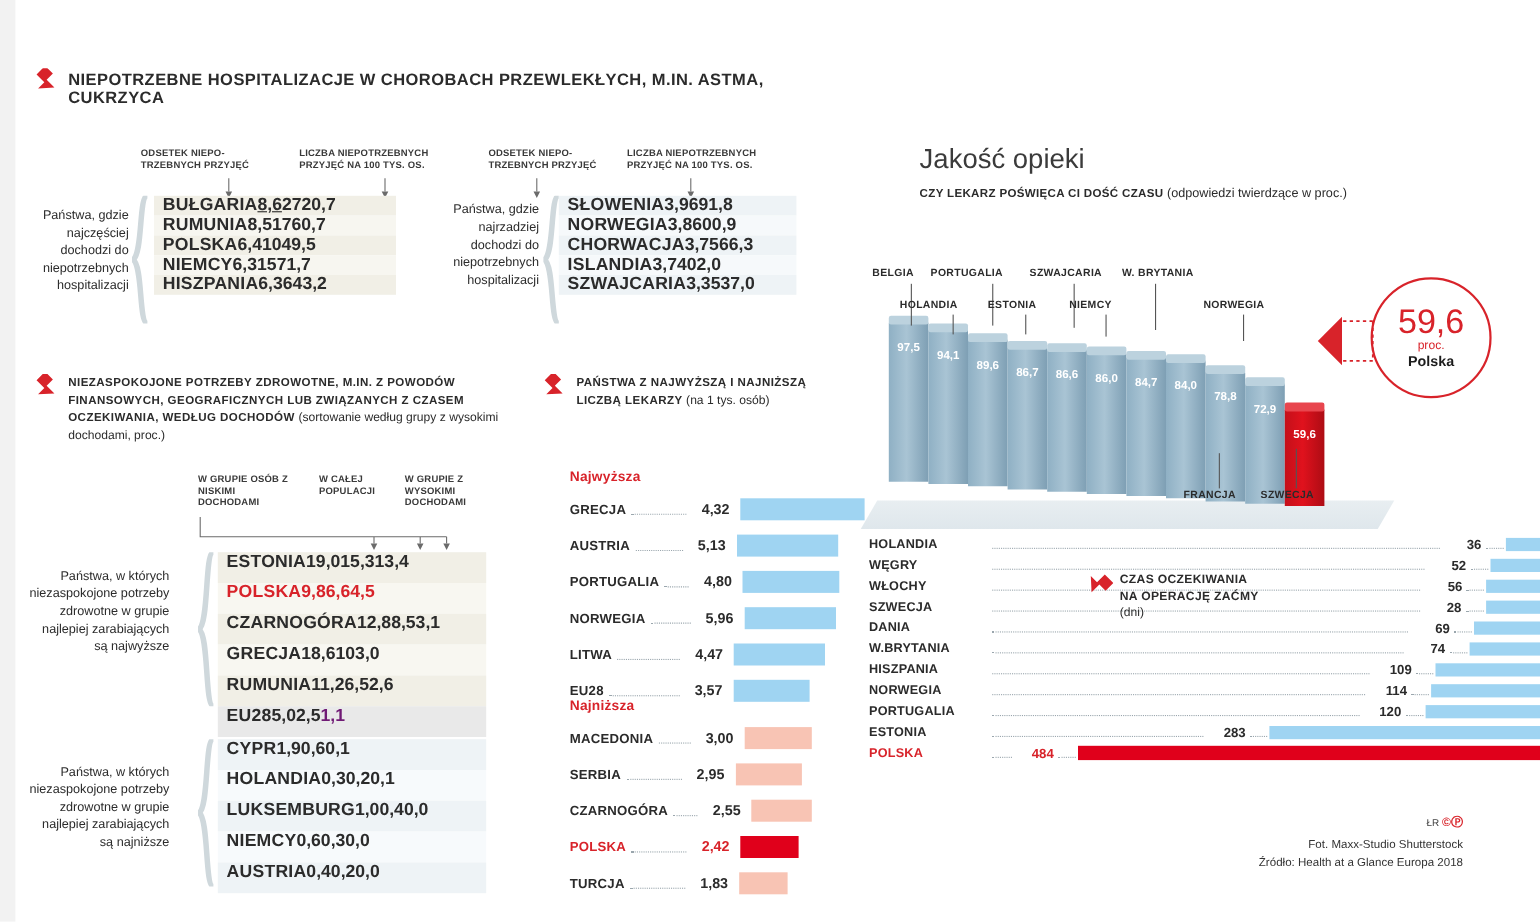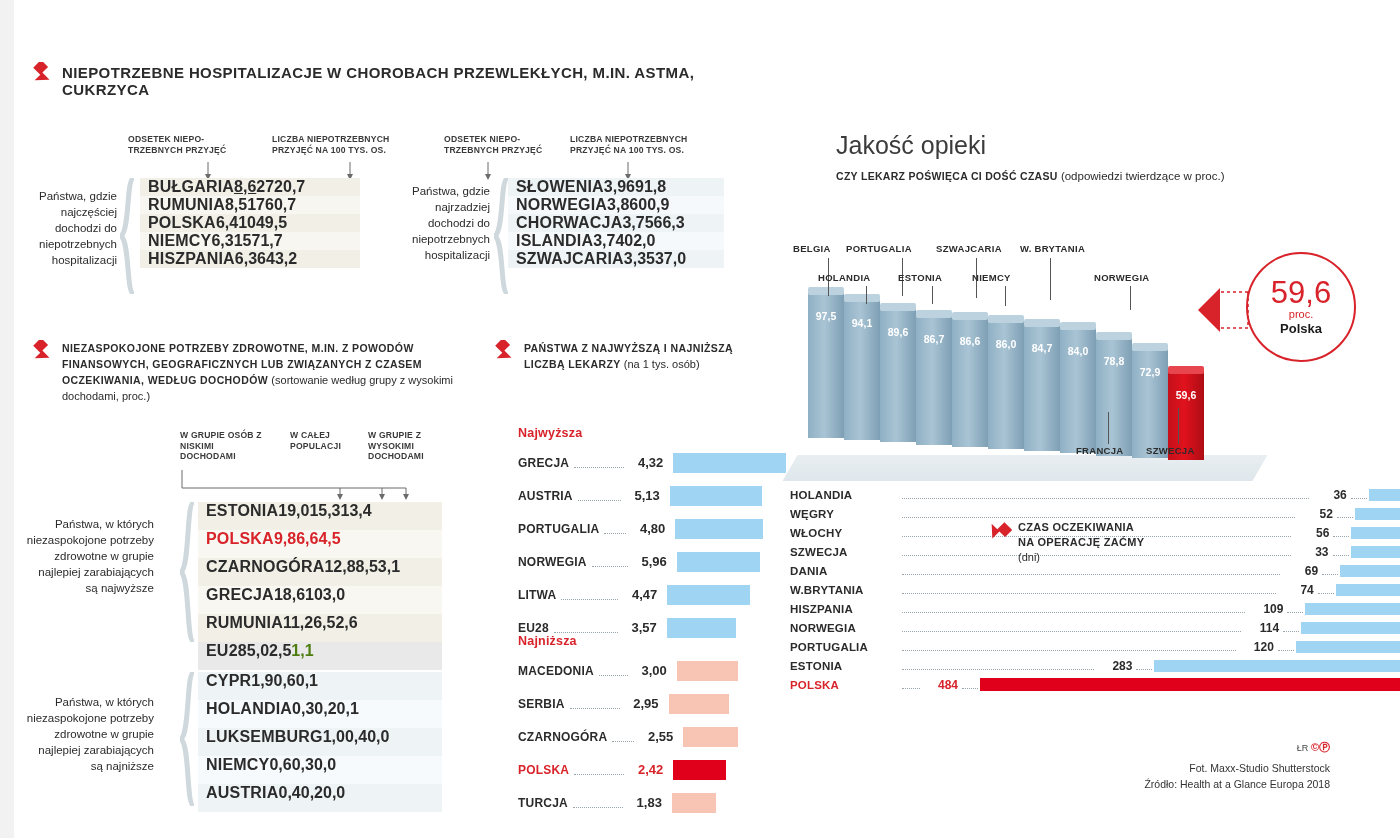--- a/index.html
+++ b/index.html
@@ -208,21 +208,21 @@
   <svg style="position:absolute;left:180px;top:672px" width="16" height="134">
     <path d="M14 0 C6 0 10 61 1 67 C10 73 6 134 14 134" stroke="#cfd8dc" stroke-width="5" fill="none"></path>
   </svg>
 
   <div id="s2-top" style="position:absolute;left:198px;top:502px;width:244px;">
       <div class="r" style="height: 28px; background: rgb(241, 239, 230);"><span class="nm" style="width:106px;padding-left:8px;color:#2b2b2b">ESTONIA</span><span class="v1" style="width:44px;color:#2b2b2b">19,0</span><span class="v1" style="width:44px;color:#2b2b2b">15,3</span><span class="v1" style="width:44px;padding-right:8px;color:#2b2b2b">13,4</span></div>
       <div class="r" style="height: 28px; background: rgb(248, 247, 241);"><span class="nm" style="width:106px;padding-left:8px;color:#d8232a">POLSKA</span><span class="v1" style="width:44px;color:#d8232a">9,8</span><span class="v1" style="width:44px;color:#d8232a">6,6</span><span class="v1" style="width:44px;padding-right:8px;color:#d8232a">4,5</span></div>
       <div class="r" style="height: 28px; background: rgb(241, 239, 230);"><span class="nm" style="width:106px;padding-left:8px;color:#2b2b2b">CZARNOGÓRA</span><span class="v1" style="width:44px;color:#2b2b2b">12,8</span><span class="v1" style="width:44px;color:#2b2b2b">8,5</span><span class="v1" style="width:44px;padding-right:8px;color:#2b2b2b">3,1</span></div>
       <div class="r" style="height: 28px; background: rgb(248, 247, 241);"><span class="nm" style="width:106px;padding-left:8px;color:#2b2b2b">GRECJA</span><span class="v1" style="width:44px;color:#2b2b2b">18,6</span><span class="v1" style="width:44px;color:#2b2b2b">10</span><span class="v1" style="width:44px;padding-right:8px;color:#2b2b2b">3,0</span></div>
       <div class="r" style="height: 28px; background: rgb(241, 239, 230);"><span class="nm" style="width:106px;padding-left:8px;color:#2b2b2b">RUMUNIA</span><span class="v1" style="width:44px;color:#2b2b2b">11,2</span><span class="v1" style="width:44px;color:#2b2b2b">6,5</span><span class="v1" style="width:44px;padding-right:8px;color:#2b2b2b">2,6</span></div>
-      <div class="r" style="height: 28px; background: rgb(233, 233, 233);"><span class="nm" style="width:106px;padding-left:8px;color:#2b2b2b">EU28</span><span class="v1" style="width:44px;color:#2b2b2b">5,0</span><span class="v1" style="width:44px;color:#2b2b2b">2,5</span><span class="v1" style="width:44px;padding-right:8px;color:#4d7c0f">1,1</span></div>
+      <div class="r" style="height: 28px; background: rgb(233, 233, 233);"><span class="nm" style="width:106px;padding-left:8px;color:#2b2b2b">EU28</span><span class="v1" style="width:44px;color:#2b2b2b">5,0</span><span class="v1" style="width:44px;color:#2b2b2b">2,5</span><span class="v1" style="width:44px;padding-right:8px;color:#701a75">1,1</span></div>
     </div>
   <div id="s2-bottom" style="position:absolute;left:198px;top:672px;width:244px;">
       <div class="r" style="height: 28px; background: rgb(238, 243, 246);"><span class="nm" style="width:106px;padding-left:8px;color:#2b2b2b">CYPR</span><span class="v1" style="width:44px;color:#2b2b2b">1,9</span><span class="v1" style="width:44px;color:#2b2b2b">0,6</span><span class="v1" style="width:44px;padding-right:8px;color:#2b2b2b">0,1</span></div>
       <div class="r" style="height: 28px; background: rgb(247, 250, 252);"><span class="nm" style="width:106px;padding-left:8px;color:#2b2b2b">HOLANDIA</span><span class="v1" style="width:44px;color:#2b2b2b">0,3</span><span class="v1" style="width:44px;color:#2b2b2b">0,2</span><span class="v1" style="width:44px;padding-right:8px;color:#2b2b2b">0,1</span></div>
       <div class="r" style="height: 28px; background: rgb(238, 243, 246);"><span class="nm" style="width:106px;padding-left:8px;color:#2b2b2b">LUKSEMBURG</span><span class="v1" style="width:44px;color:#2b2b2b">1,0</span><span class="v1" style="width:44px;color:#2b2b2b">0,4</span><span class="v1" style="width:44px;padding-right:8px;color:#2b2b2b">0,0</span></div>
       <div class="r" style="height: 28px; background: rgb(247, 250, 252);"><span class="nm" style="width:106px;padding-left:8px;color:#2b2b2b">NIEMCY</span><span class="v1" style="width:44px;color:#2b2b2b">0,6</span><span class="v1" style="width:44px;color:#2b2b2b">0,3</span><span class="v1" style="width:44px;padding-right:8px;color:#2b2b2b">0,0</span></div>
       <div class="r" style="height: 28px; background: rgb(238, 243, 246);"><span class="nm" style="width:106px;padding-left:8px;color:#2b2b2b">AUSTRIA</span><span class="v1" style="width:44px;color:#2b2b2b">0,4</span><span class="v1" style="width:44px;color:#2b2b2b">0,2</span><span class="v1" style="width:44px;padding-right:8px;color:#2b2b2b">0,0</span></div>
     </div>
 
   <div id="sec3">
@@ -428,21 +428,21 @@
       <div class="wrow">
         <span class="wname" style="color:#2b2b2b">WŁOCHY</span>
         <span class="wdots"></span>
         <span class="wval" style="color:#2b2b2b">56</span>
         <span class="wtail"></span>
         <span class="wbar" style="width:48.59504132231405px"></span>
       </div>
       <div class="wrow">
         <span class="wname" style="color:#2b2b2b">SZWECJA</span>
         <span class="wdots"></span>
-        <span class="wval" style="color:#2b2b2b">33</span>
+        <span class="wval" style="color:#2b2b2b">28</span>
         <span class="wtail"></span>
         <span class="wbar" style="width:49.46280991735537px"></span>
       </div>
       <div class="wrow">
         <span class="wname" style="color:#2b2b2b">DANIA</span>
         <span class="wdots"></span>
         <span class="wval" style="color:#2b2b2b">69</span>
         <span class="wtail"></span>
         <span class="wbar" style="width:59.87603305785124px"></span>
       </div>

